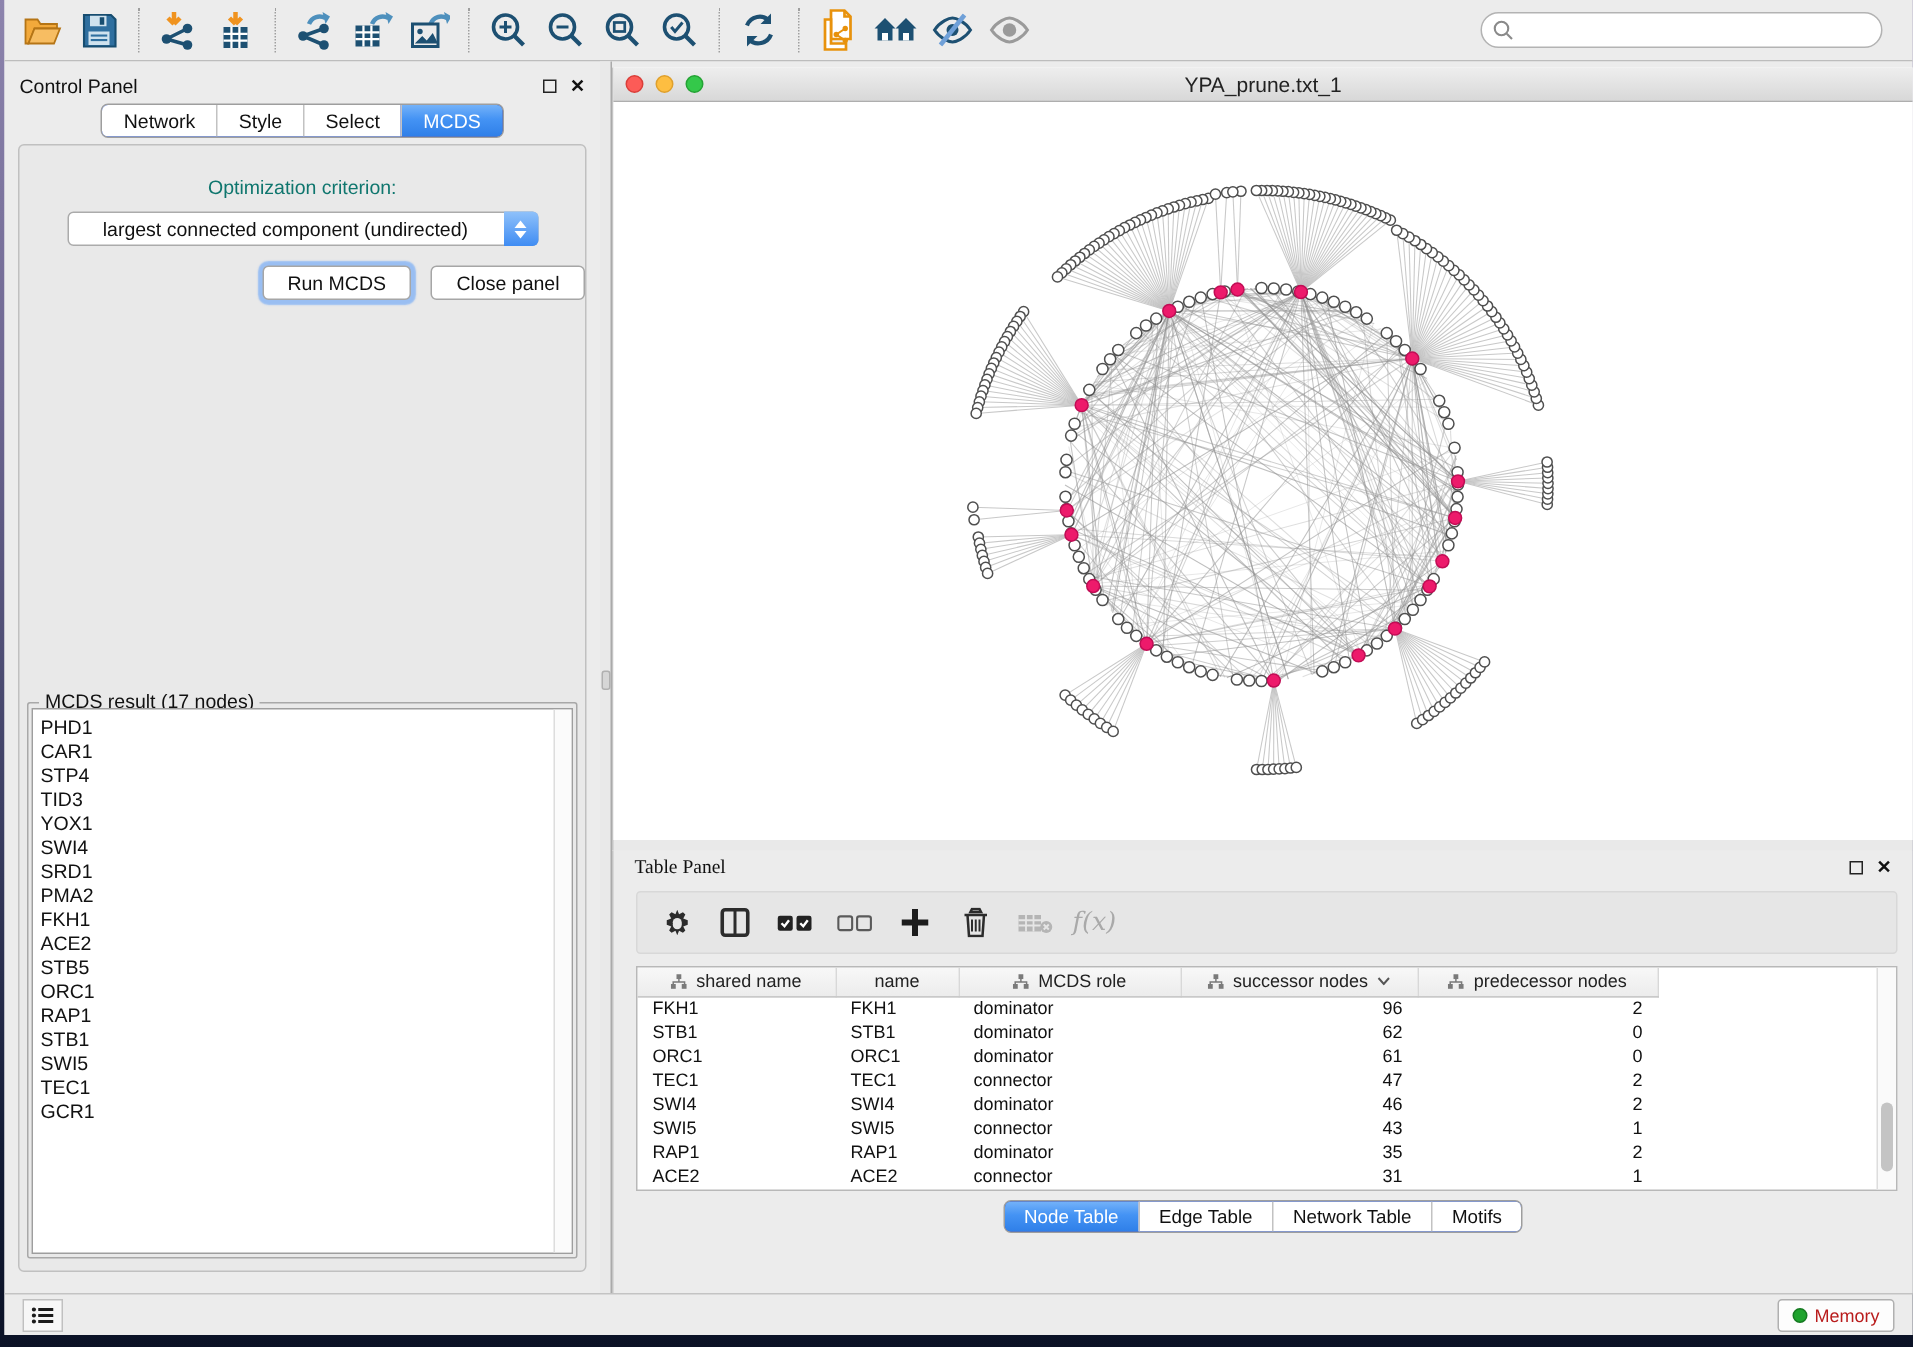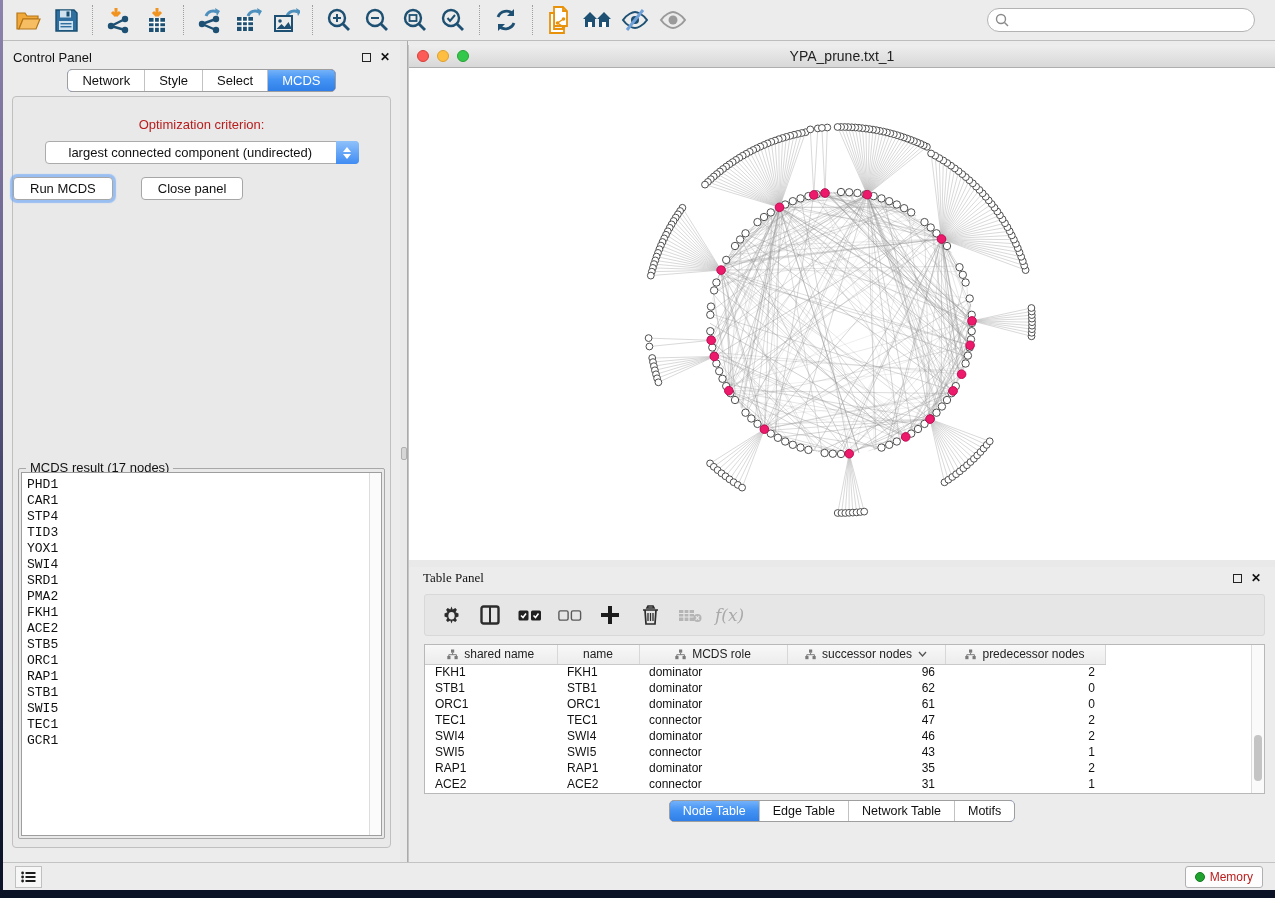--- a/index.html
+++ b/index.html
@@ -32,44 +32,44 @@
 
   .seg { display:inline-flex; border:1px solid #9e9e9e; border-radius:5px; background:#1d4ed8; overflow:hidden; }
   .seg .seg-btn { border:0; border-left:1px solid #c2c2c2; background:#fff; padding:3px 14px;
                   font:13px "Liberation Sans",sans-serif; color:#111; cursor:pointer; white-space:nowrap; }
   .seg .seg-btn:first-child { border-left:0; }
   .seg .seg-btn.active { background:linear-gradient(180deg,#74b2f9 0%,#4493f4 45%,#2f7fe8 100%); color:#fff; }
   #cp-tabs-row { text-align:center; height:24px; }
 
   #cp-content { position:absolute; left:9px; right:9px; top:51px; bottom:14px;
                 background:#e9e9e9; border:1px solid #c0c0c0; border-radius:4px; }
-  #opt-label { text-align:center; font-size:13px; margin-top:20px; color:#b91c1c; }
+  #opt-label { text-align:center; font-size:13px; margin-top:20px; color:#0f766e; }
   #opt-select { position:relative; width:314px; height:23px; margin:9px auto 0; background:#fff;
                 border:1px solid #ababab; border-radius:4px; cursor:pointer; }
   #opt-select .sel-text { font-size:13px; line-height:21px; padding-left:23px; color:#111;
                           white-space:nowrap; overflow:hidden; }
   #opt-select .stepper { position:absolute; right:-1px; top:-1px; bottom:-1px; width:23px; border-radius:0 4px 4px 0;
                          background:linear-gradient(180deg,#8fc1fa,#3f8cf3); display:flex; flex-direction:column;
                          align-items:center; justify-content:center; gap:2px; }
   .chev-up { width:0; height:0; border-left:4px solid transparent; border-right:4px solid transparent;
              border-bottom:5px solid #fff; }
   .chev-dn { width:0; height:0; border-left:4px solid transparent; border-right:4px solid transparent;
              border-top:5px solid #fff; }
-  #cp-buttons { display:flex; justify-content:flex-start; gap:28px; margin-top:13px; }
+  #cp-buttons { display:flex; justify-content:flex-end; gap:13px; margin-top:13px; }
   .mac-btn { background:#fff; border:1px solid #a6a6a6; border-radius:4px; padding:3px 16px;
              font:13px "Liberation Sans",sans-serif; color:#111; cursor:pointer; }
   .mac-btn.focus-ring { box-shadow:0 0 1px 3px rgba(110,168,248,.65); }
 
   #result-group { position:absolute; left:5px; right:5px; top:371px; bottom:8px;
                   border:1px solid #a8a8a8; border-radius:2px; }
   #result-legend { position:absolute; top:-9px; left:7px; background:#e9e9e9; padding:0 4px;
                    font-size:13px; color:#111; }
   #result-list { position:absolute; left:2px; right:2px; top:3px; bottom:2px; background:#fff;
                  border:1px solid #9e9e9e; overflow:hidden; }
-  #result-items { padding:4px 0 0 5px;font-family:Liberation Mono, monospace; }
+  #result-items { padding:4px 0 0 5px; }
   #result-items div { font-size:13px; line-height:16px; color:#111; }
   #result-scroll { position:absolute; right:0; top:0; bottom:0; width:12px; background:#fbfbfb;
                    border-left:1px solid #ddd; }
 
   
   #v-split { position:absolute; left:397px; top:0; width:8px; bottom:0; background:#e9e9e9;
              border-right:1px solid #aaa; cursor:col-resize; }
   #v-split .grip { position:absolute; top:406px; left:1px; width:6px; height:13px; background:#d6d6d6;
                    border:1px solid #b0b0b0; border-radius:2px; }
 

